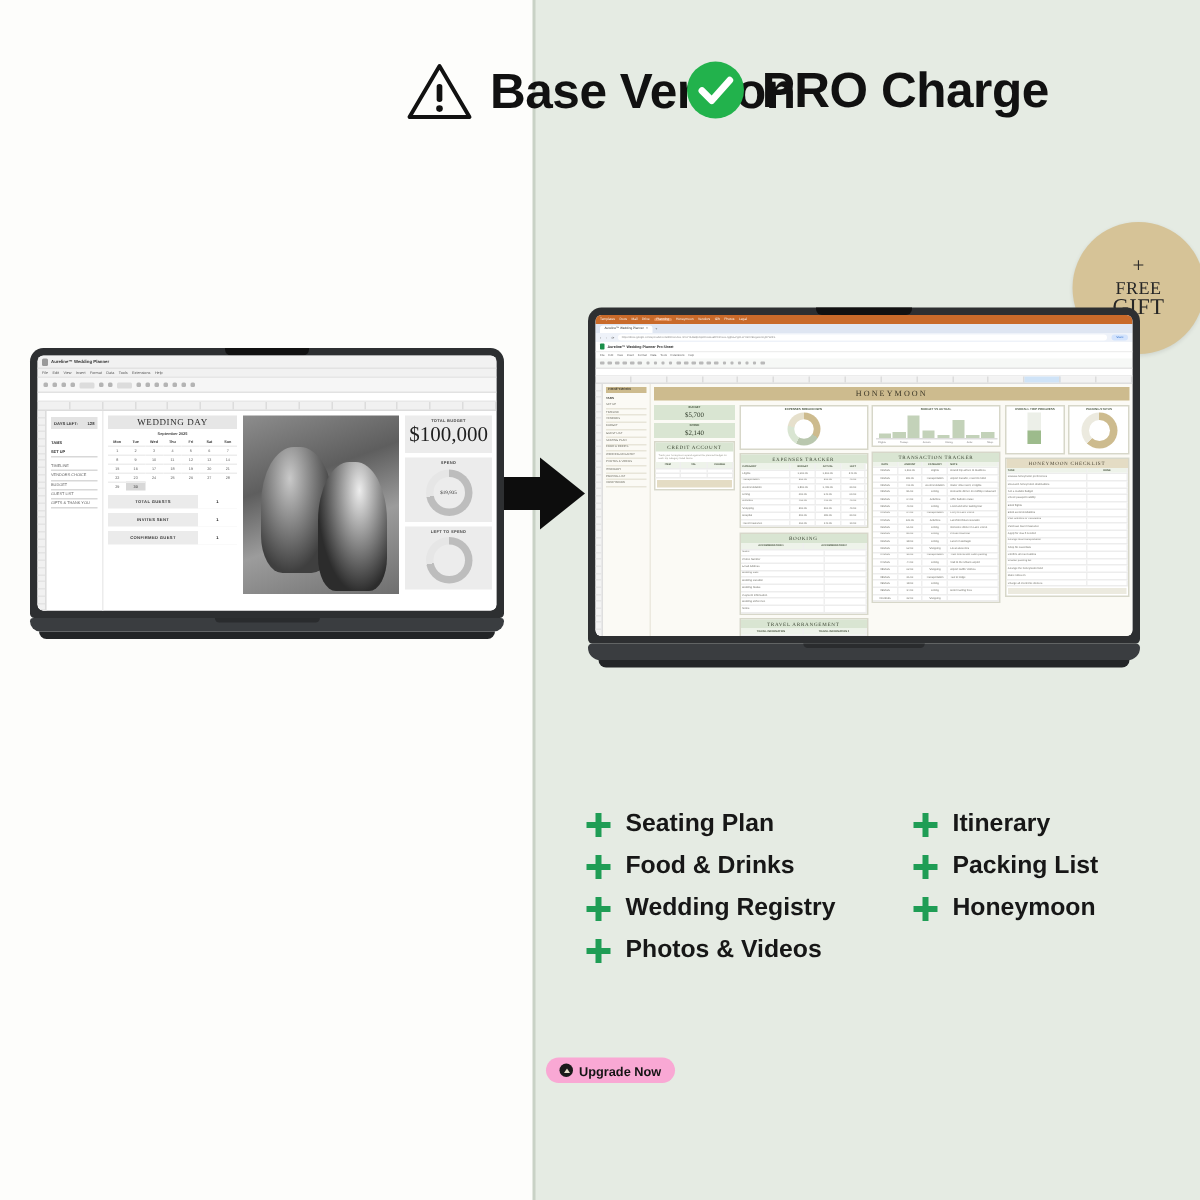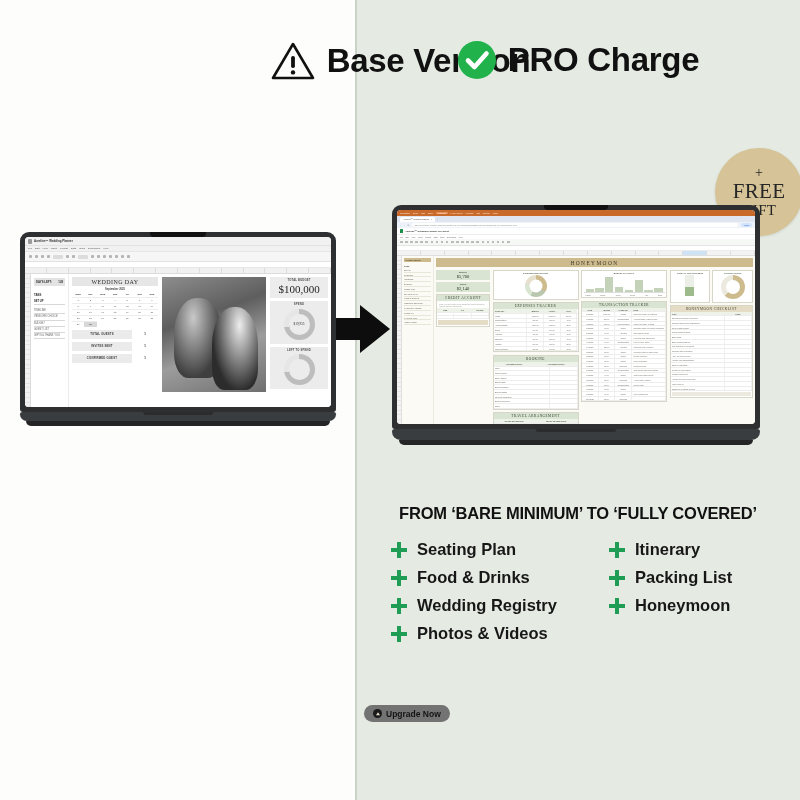--- a/index.html
+++ b/index.html
@@ -34,21 +34,21 @@
 
   
   .gift{
     position:absolute;left:715px;top:148px;width:88px;height:88px;
     border-radius:50%;background:#d6c397;
     display:flex;flex-direction:column;align-items:center;justify-content:center;
     font-family:"Liberation Serif", serif;color:#262626;line-height:1.02;
     box-shadow:0 1px 3px rgba(0,0,0,.10);
   }
   .gift .plus{font-size:14px;margin-bottom:1px;}
-  .gift .g1{font-size:21px;letter-spacing:.3px;}
+  .gift .g1{font-size:12px;letter-spacing:.3px;}
   .gift .g2{font-size:15px;letter-spacing:.3px;}
 
   
   .arrow{position:absolute;left:316px;top:303px;width:74px;height:52px;}
 
   
   .laptop{position:absolute;}
   .lid{
     background:#2d2f31;border-radius:9px 9px 3px 3px;
     padding:5px 5px 5px 5px;box-sizing:border-box;
@@ -155,21 +155,21 @@
     border-radius:46% 46% 30% 30%;
   }
   .ls .photo:after{
     content:"";position:absolute;right:8%;top:26%;width:44%;height:72%;
     background:radial-gradient(ellipse at 60% 22%,#ededed 0%,#2c2c2c 72%);
     border-radius:46% 46% 26% 26%;
   }
   .ls .right{flex:0 0 58px;}
   .ls .card{background:#ececec;margin-bottom:3px;text-align:center;padding:2px 0 3px;}
   .ls .card .lab{font-size:2.7px;font-weight:bold;color:#4a4a4a;letter-spacing:.2px;}
-  .ls .card .big{font-family:"Liberation Serif",serif;font-size:11px;color:#1f1f1f;margin-top:1px;}
+  .ls .card .big{font-family:"Liberation Serif",serif;font-size:14px;color:#1f1f1f;margin-top:1px;}
   .ls .donut{
     width:31px;height:31px;border-radius:50%;margin:2.5px auto 1px;
     background:conic-gradient(#bdbdbd 0 72%,#e6e6e6 72% 100%);
     display:flex;align-items:center;justify-content:center;position:relative;
   }
   .ls .donut:before{content:"";position:absolute;width:21px;height:21px;border-radius:50%;background:#ececec;}
   .ls .donut span{position:relative;font-size:3.4px;color:#2f2f2f;font-family:"Liberation Serif",serif;}
 
   
   .rs{font-size:2px;color:#4a4a44;font-family:"Liberation Sans",sans-serif;}
@@ -249,21 +249,21 @@
   }
   .feats{position:absolute;left:390px;top:540px;width:390px;
     display:grid;grid-template-columns:218px 172px;row-gap:9px;}
   .feat{display:flex;align-items:center;gap:9px;}
   .plus-icon{width:18px;height:18px;flex:0 0 auto;}
   .feat-label{font-size:16.5px;font-weight:bold;color:#171717;white-space:nowrap;}
 
   
   .upgrade{
     position:absolute;left:364px;top:705px;height:17px;
-    background:#737373;border-radius:9px;display:flex;align-items:center;
+    background:#f9a8d4;border-radius:9px;display:flex;align-items:center;
     gap:4px;padding:0 9px;
   }
   .upgrade .dot{width:9px;height:9px;border-radius:50%;background:#1a1a1a;position:relative;flex:0 0 auto;}
   .upgrade .dot:after{
     content:"";position:absolute;left:50%;top:50%;transform:translate(-50%,-55%);
     border-left:2px solid transparent;border-right:2px solid transparent;
     border-bottom:3px solid #e6dfca;
   }
   .upgrade .txt{font-size:8.5px;font-weight:bold;color:#141414;white-space:nowrap;}
 </style>
@@ -1050,21 +1050,20 @@
             </div>
           </div>
         </div>
 
       </div>
     </div>
     <div class="base" style="height:11px;"></div>
     <div class="foot" style="width:96%;"></div>
   </div>
 
-  <div class="from-line">FROM ‘BARE MINIMUM’ TO ‘FULLY COVERED’</div>
 
   <div class="feats">
     <div class="feat">
       <svg class="plus-icon" viewBox="0 0 18 18">
         <path d="M7 1 H11 V7 H17 V11 H11 V17 H7 V11 H1 V7 H7 Z" fill="#1f9d55"></path>
       </svg>
       <span class="feat-label">Seating Plan</span>
     </div>
     <div class="feat">
       <svg class="plus-icon" viewBox="0 0 18 18">

